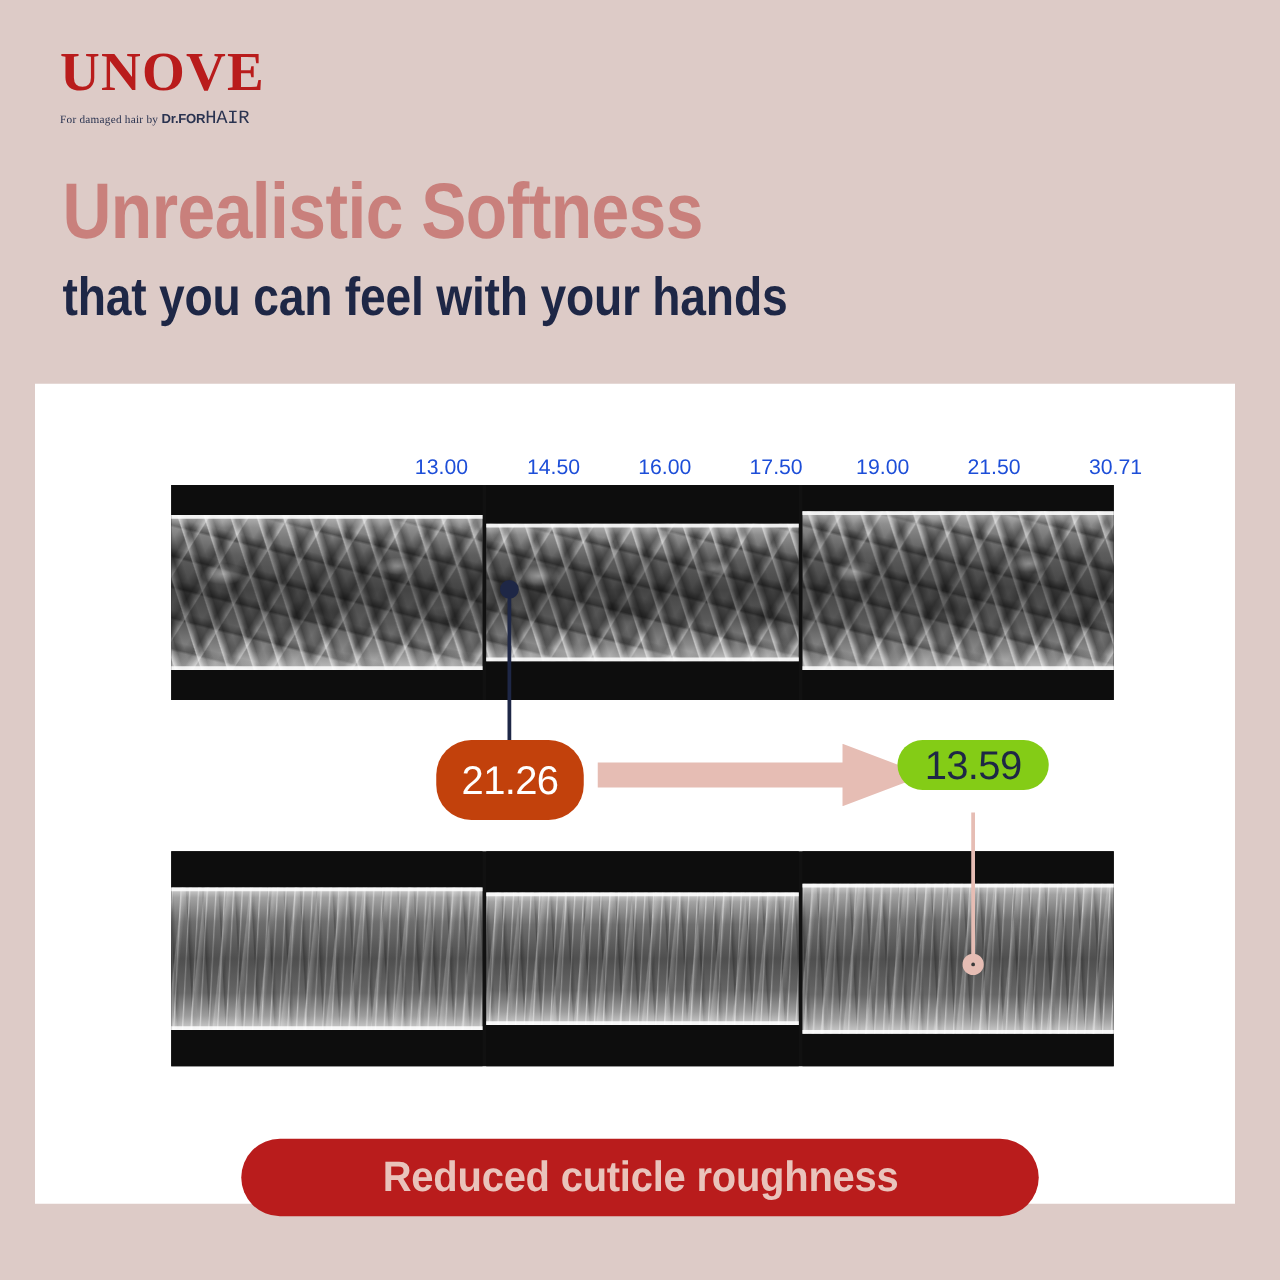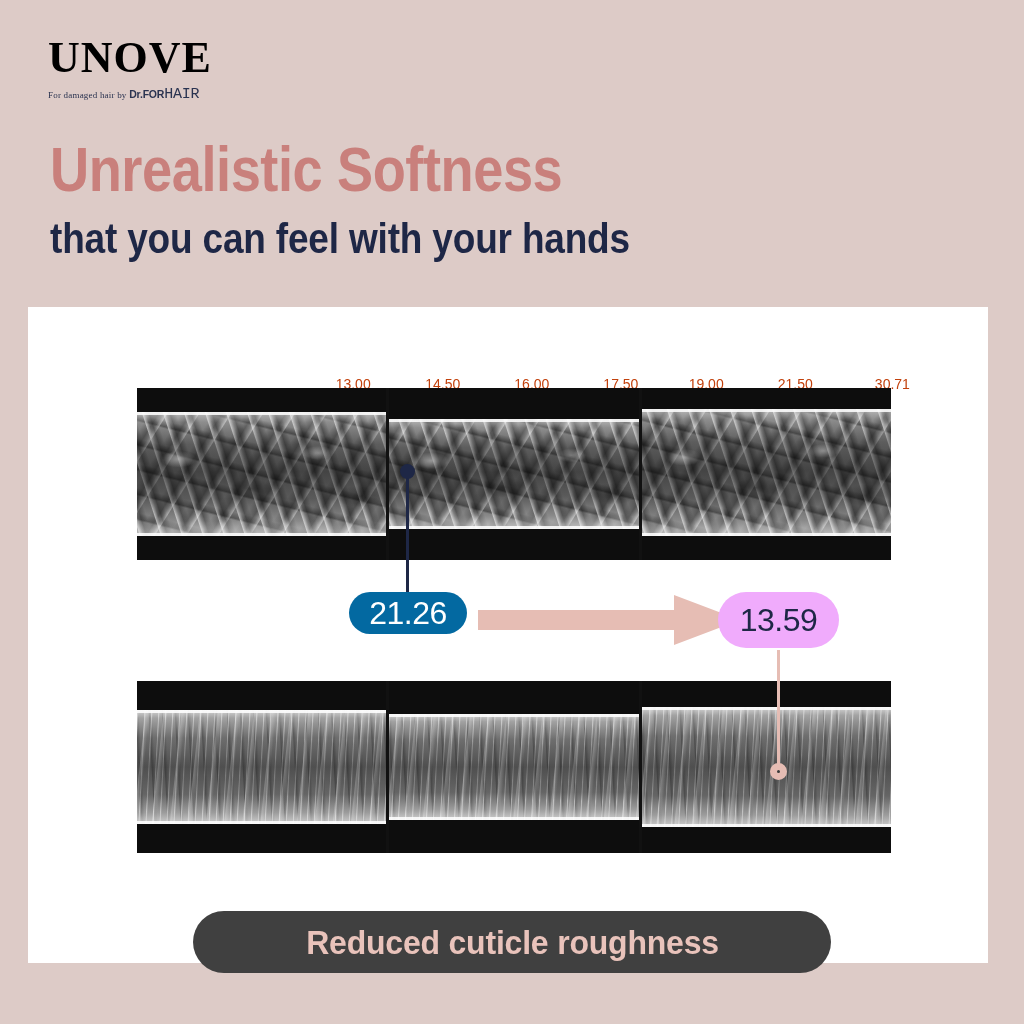--- a/index.html
+++ b/index.html
@@ -20,21 +20,21 @@
     position: absolute;
     left: 48px;
     top: 36px;
     width: 260px;
   }
   #logo-word {
     font-family: "Liberation Serif", serif;
     font-weight: 700;
     font-size: 44px;
     letter-spacing: 1px;
-    color: #000000;
+    color: #b91c1c;
     line-height: 1;
   }
   #logo-tag {
     margin-top: 6px;
     font-size: 9px;
     color: #2a3350;
     letter-spacing: 0.2px;
     white-space: nowrap;
   }
   #logo-tag .serif {
@@ -94,23 +94,23 @@
   
   #axis {
     position: absolute;
     left: 275px;
     top: 57px;
     width: 627px;
     height: 20px;
   }
   .tick {
     position: absolute;
-    top: 12px;
-    font-size: 14px;
-    color: #c2410c;
+    top: 0;
+    font-size: 17px;
+    color: #1d4ed8;
     transform: translateX(-50%);
     white-space: nowrap;
   }
 
   
   .row {
     position: absolute;
     left: 109px;
     width: 754px;
     height: 172px;
@@ -287,39 +287,39 @@
     border-radius: 50%;
     background: #3a3a3a;
   }
 
   
   #badge-before {
     position: absolute;
     left: 349px;
     top: 592px;
     width: 118px;
-    height: 42px;
+    height: 64px;
     border-radius: 28px;
-    background: #0369a1;
+    background: #c2410c;
     color: #ffffff;
     display: flex;
     align-items: center;
     justify-content: center;
     font-size: 32px;
     font-weight: 400;
     letter-spacing: -0.5px;
   }
   #badge-after {
     position: absolute;
     left: 718px;
     top: 592px;
     width: 121px;
-    height: 56px;
+    height: 40px;
     border-radius: 28px;
-    background: #f0abfc;
+    background: #84cc16;
     color: #1e2746;
     display: flex;
     align-items: center;
     justify-content: center;
     font-size: 32px;
     font-weight: 400;
     letter-spacing: -0.5px;
   }
   #arrow {
     position: absolute;
@@ -330,21 +330,21 @@
   }
 
   
   #banner {
     position: absolute;
     left: 193px;
     top: 911px;
     width: 638px;
     height: 62px;
     border-radius: 31px;
-    background: #404040;
+    background: #b91c1c;
     display: flex;
     align-items: center;
     justify-content: center;
   }
   #banner-text {
     font-family: "Liberation Sans Narrow", "Liberation Sans", sans-serif;
     font-weight: 700;
     font-size: 34px;
     color: #e9c3bb;
     letter-spacing: -0.2px;

